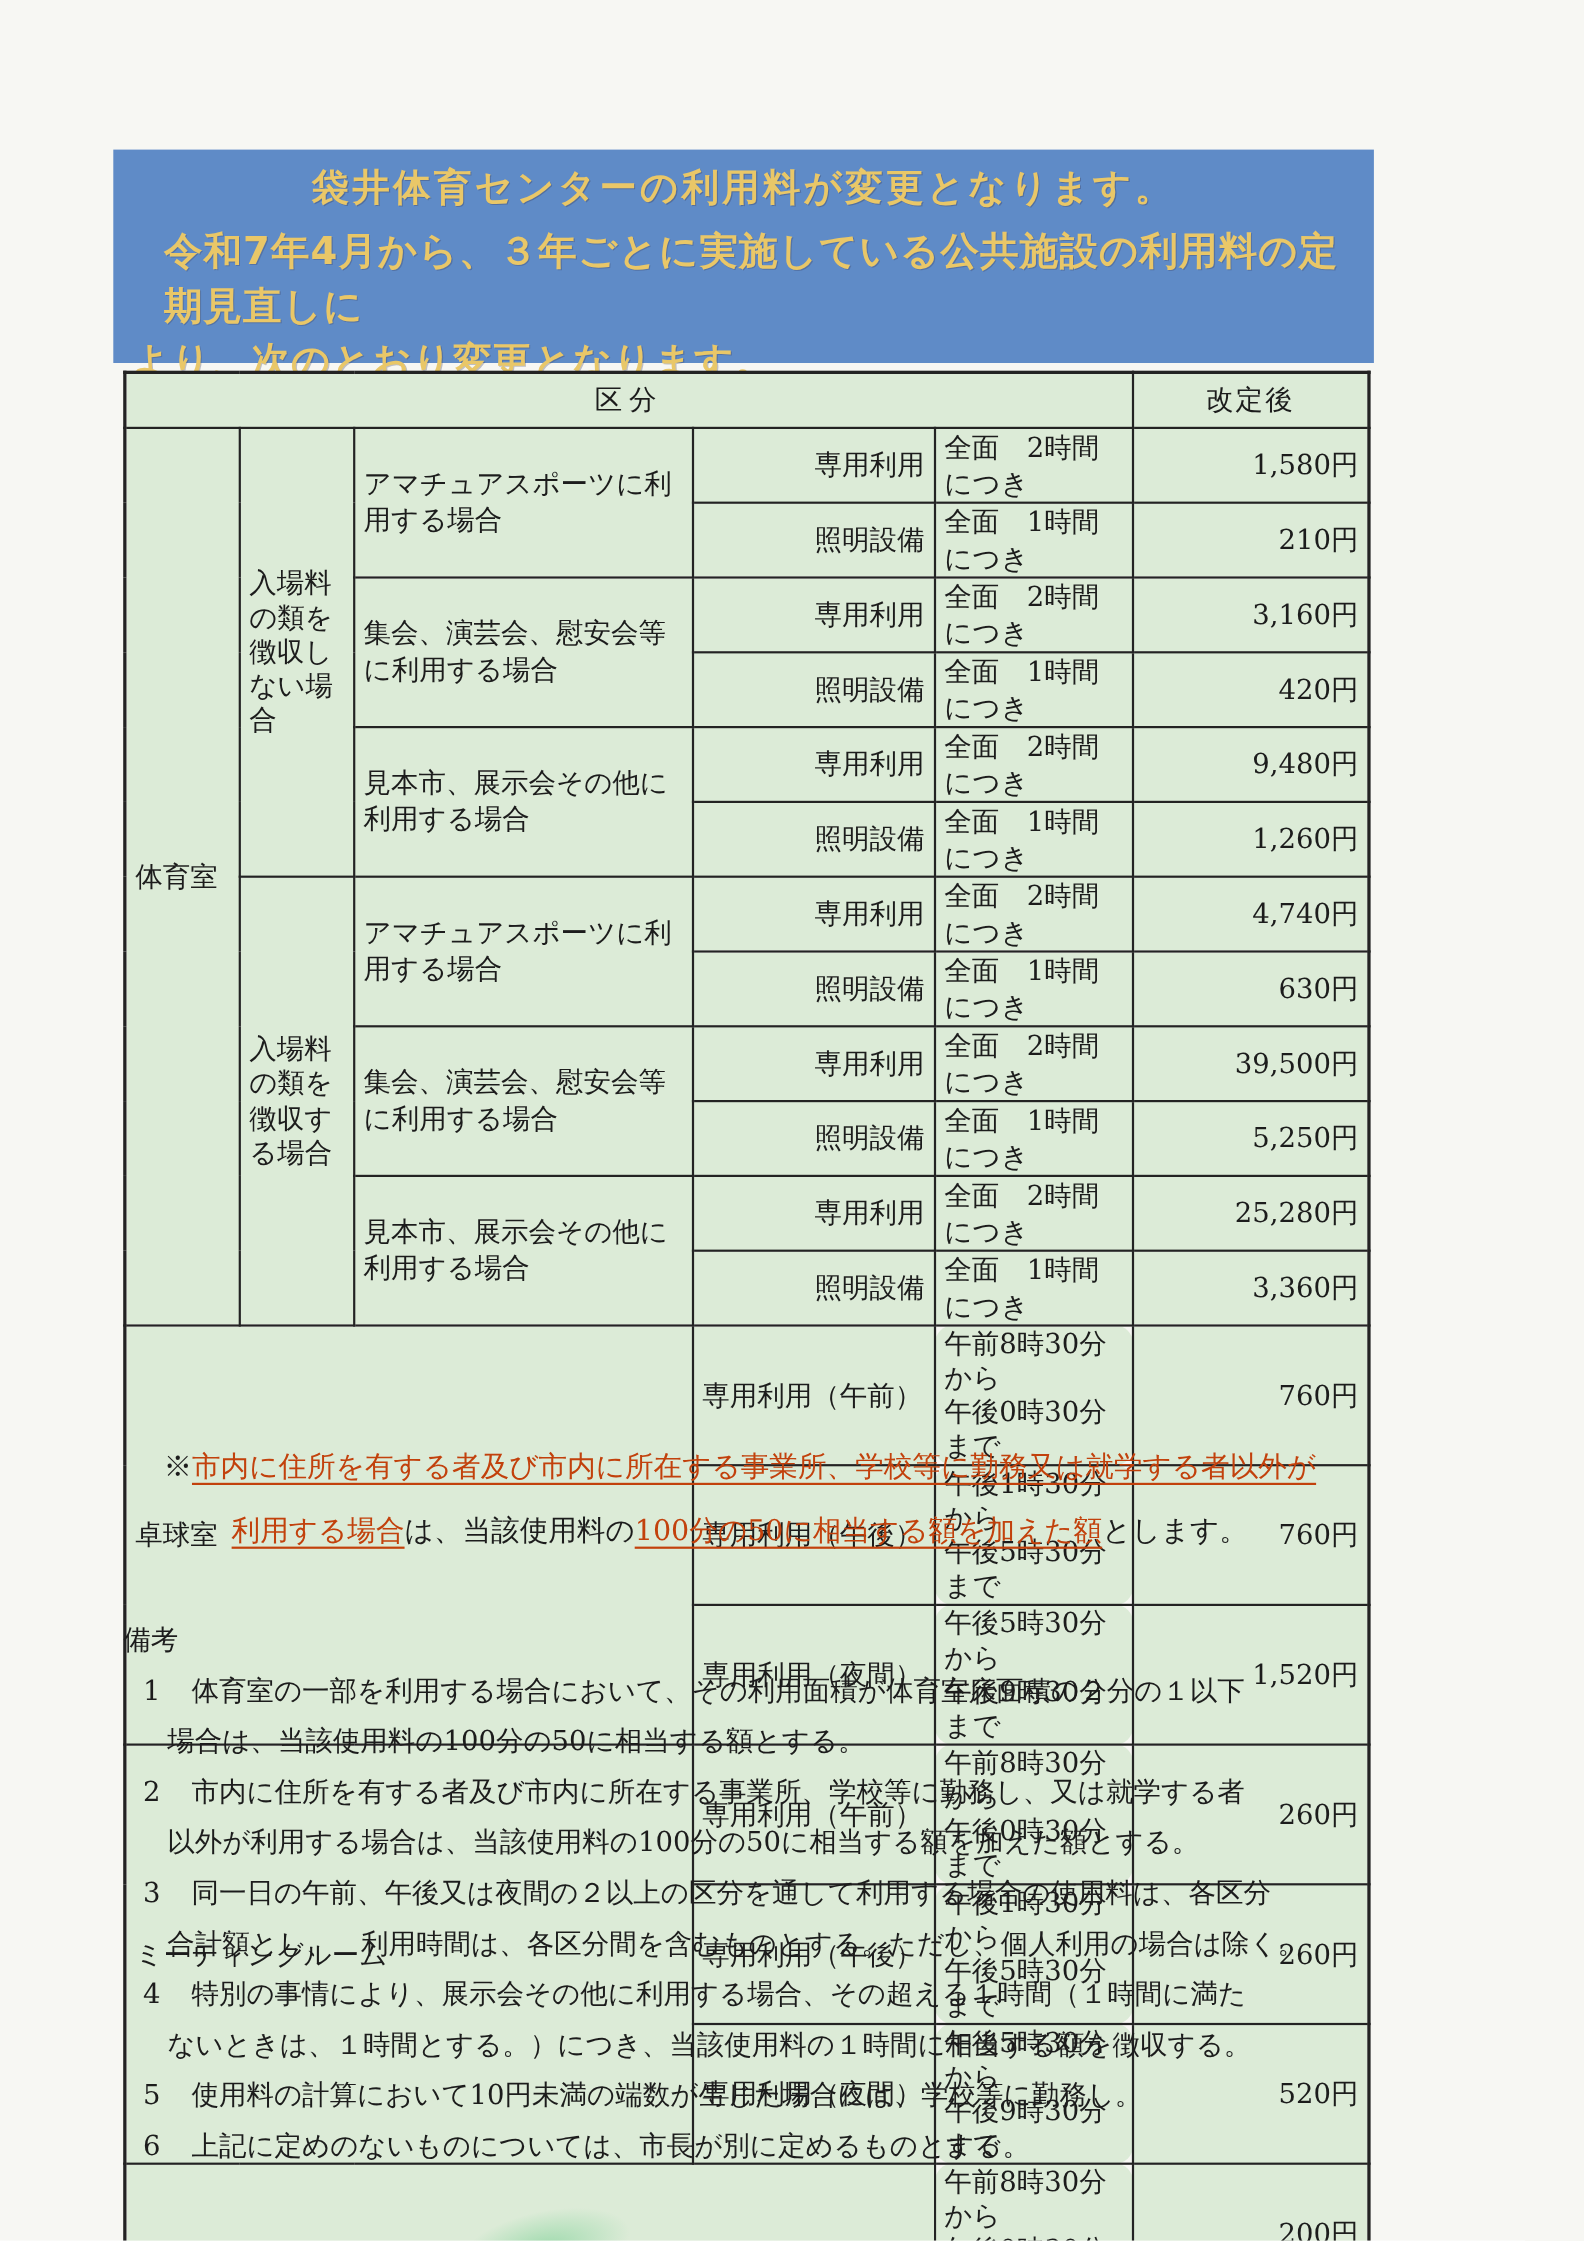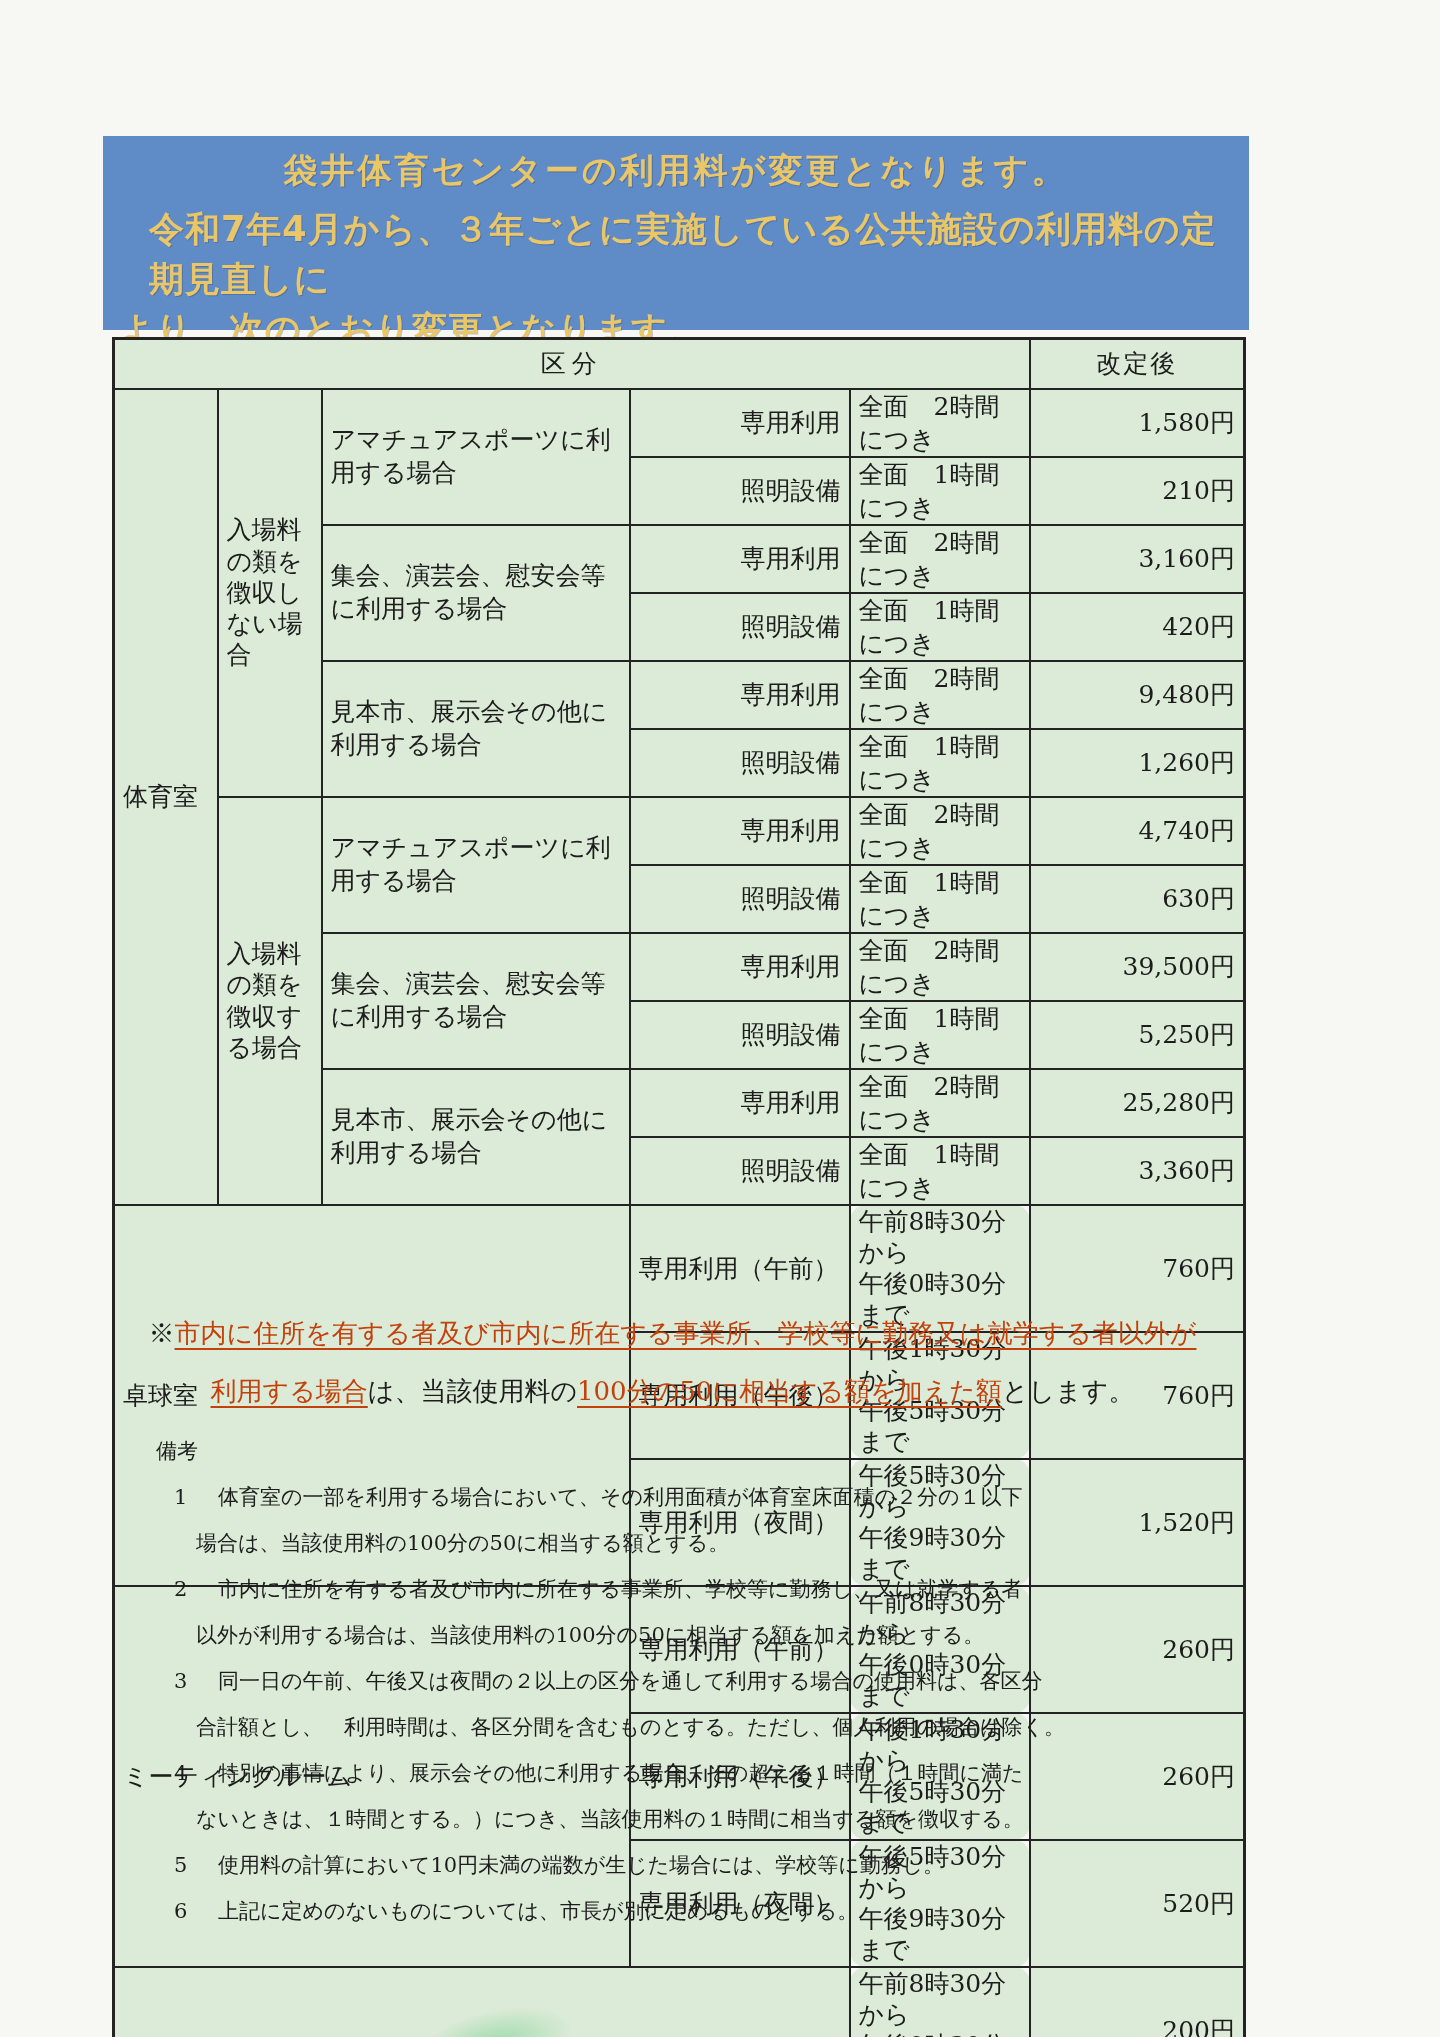--- a/index.html
+++ b/index.html
@@ -58,21 +58,21 @@
   }
   
   .note { position:absolute; left:95px; width:1155px; text-align:center; font-size:26px; }
   .note-1 { top:1316px; }
   .note-2 { top:1374px; }
   .red-u {
     color:#c2410c;
     text-decoration:underline; text-decoration-thickness:2px; text-underline-offset:6px;
   }
   
-  .remarks { position:absolute; left:112px; top:1428px; width:1080px; font-size:21px;margin-left:44px; }
+  .remarks { position:absolute; left:112px; top:1468px; width:1080px; font-size:25px; }
   .remarks .heading { line-height:46px; }
   .rl { line-height:46px; white-space:nowrap; }
   .rnum { display:inline-block; margin-left:18px; width:44px; }
   .rcont { padding-left:40px; }
 </style>
 </head>
 <body>
 
 <div class="page">
 

